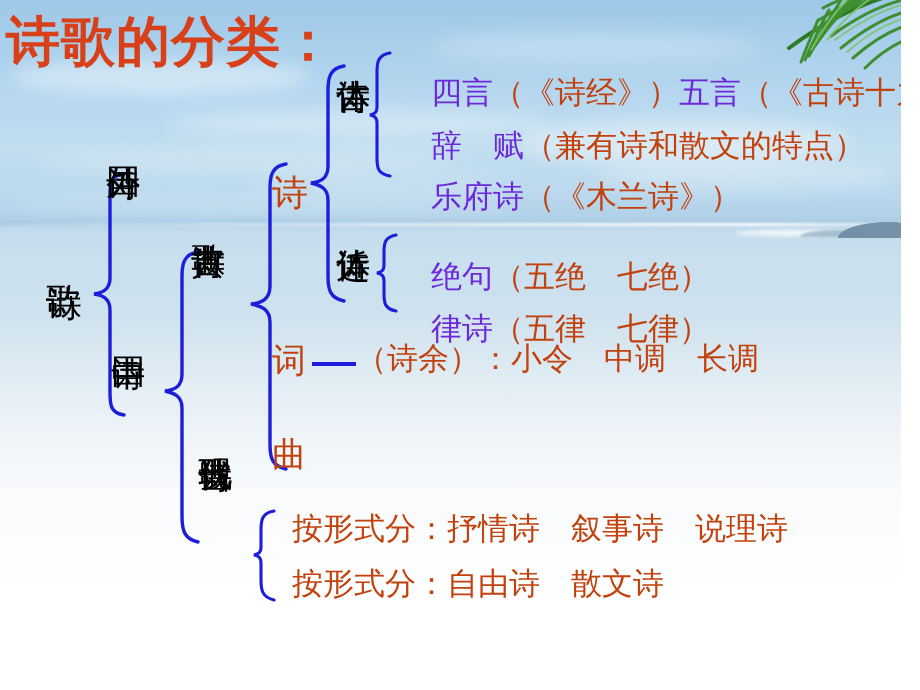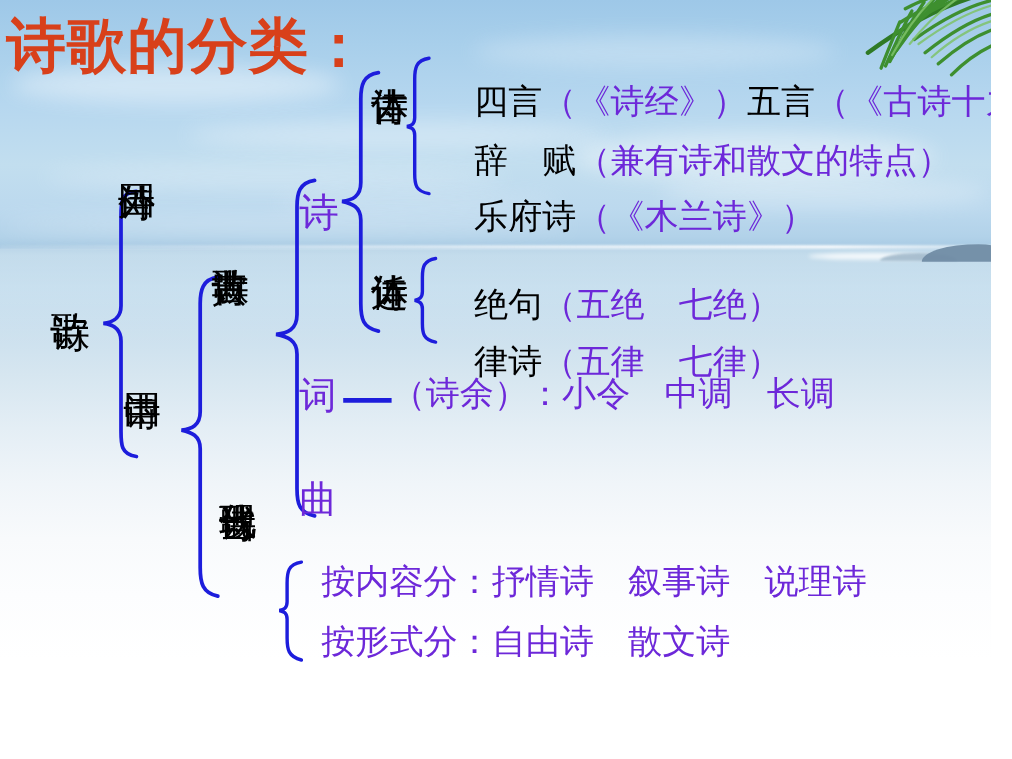--- a/index.html
+++ b/index.html
@@ -80,22 +80,22 @@
   .surf {
     position:absolute; left:735px; top:230px; width:120px; height:6px;
     background: rgba(255,255,255,.85); filter: blur(2px); border-radius:50%;
   }
 
   
   .palm { position:absolute; right:-6px; top:-14px; width:230px; height:130px; }
 
   
   .t { position: absolute; white-space: pre; line-height: 1; }
-  .blk { color: #6d28d9; }
-  .org { color: #000000; }
+  .blk { color: #c2410c; }
+  .org { color: #6d28d9; }
 
   .title {
     left: 6px; top: 14px;
     font-size: 54px;
     color: #D8401A;
     font-family: "DejaVu Serif", "Liberation Serif", serif;
     font-weight: 700;
     letter-spacing: 1px;
   }
 
@@ -225,16 +225,16 @@
 
   <svg style="left:310px; top:359px; width:48px; height:10px;" viewBox="0 0 48 10">
     <line class="dash" x1="2" y1="5" x2="46" y2="5"></line>
   </svg>
   <div class="t row blk" style="left:356px; top:345px;font-family:Liberation Mono, monospace;">（诗余）：小令　中调　长调</div>
 
   <svg style="left:252px; top:508px; width:34px; height:96px;" viewBox="0 0 34 96">
     <path class="brace-thin" d="M22 3 C10 5 9 12 9 22 L9 39 C9 45 6 46 2 47 C6 48 9 49 9 55 L9 72 C9 82 10 89 22 92"></path>
   </svg>
 
-  <div class="t row blk" style="left:292px; top:513px;">按内容分：抒情诗　叙事诗　说理诗</div>
+  <div class="t row blk" style="left:292px; top:513px;">按形式分：抒情诗　叙事诗　说理诗</div>
   <div class="t row blk" style="left:292px; top:568px;text-align:right;">按形式分：自由诗　散文诗</div>
 
 </div>
 
 </body></html>

